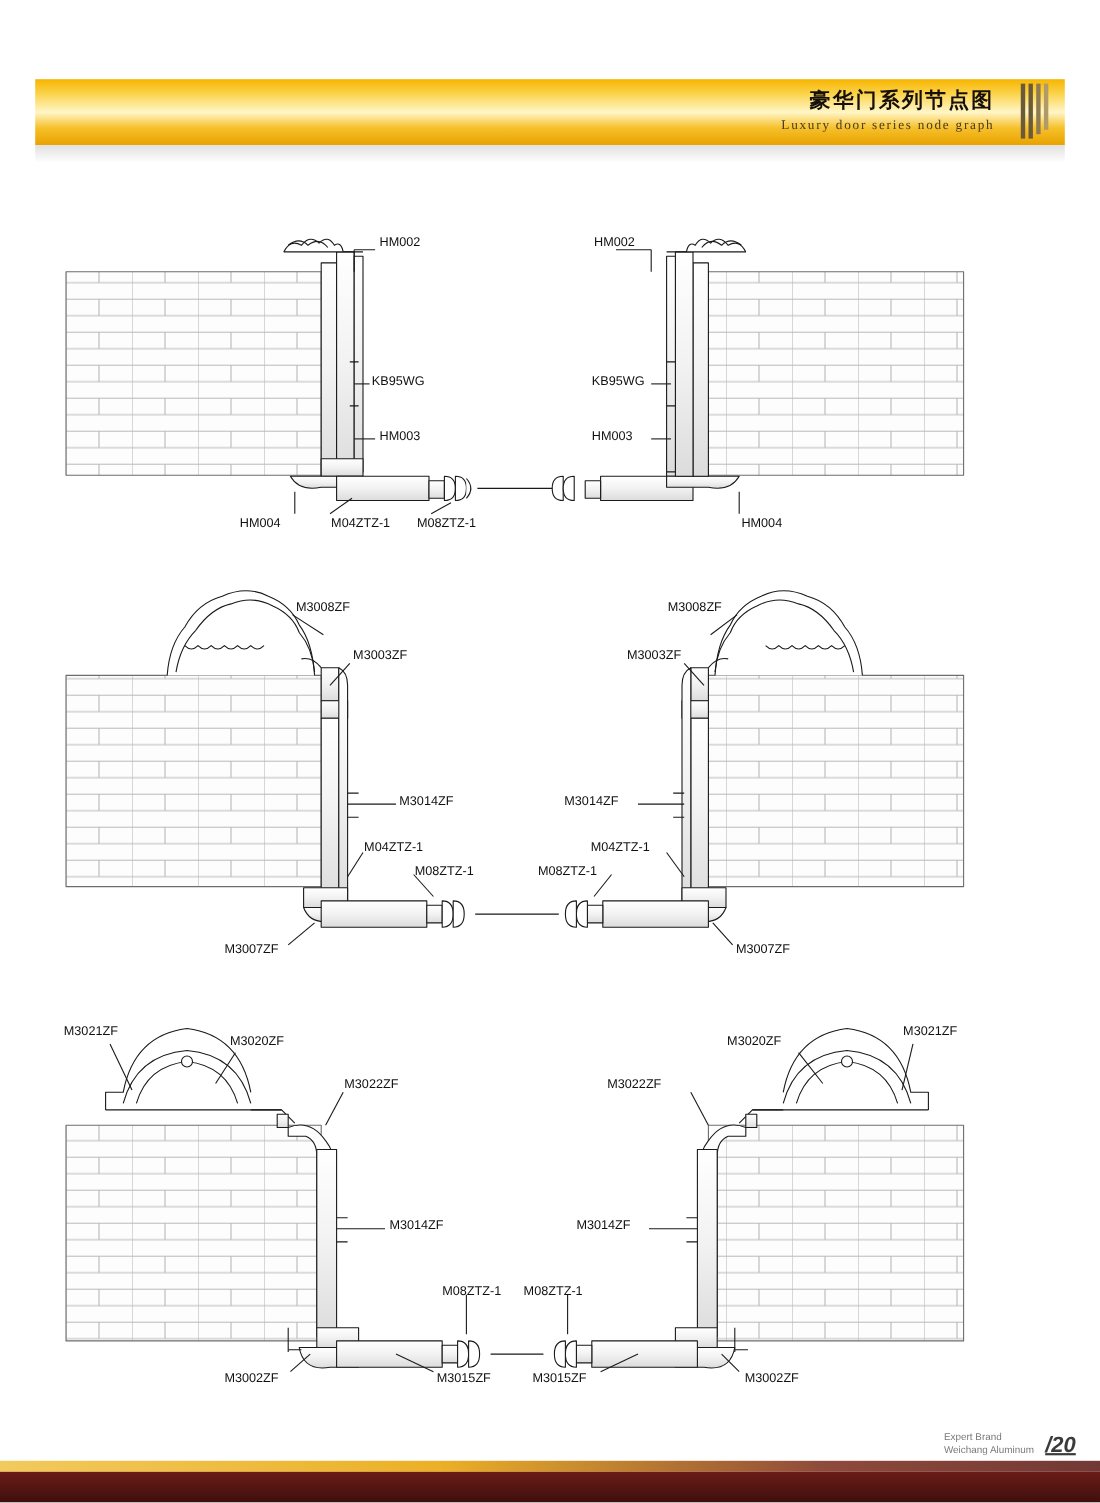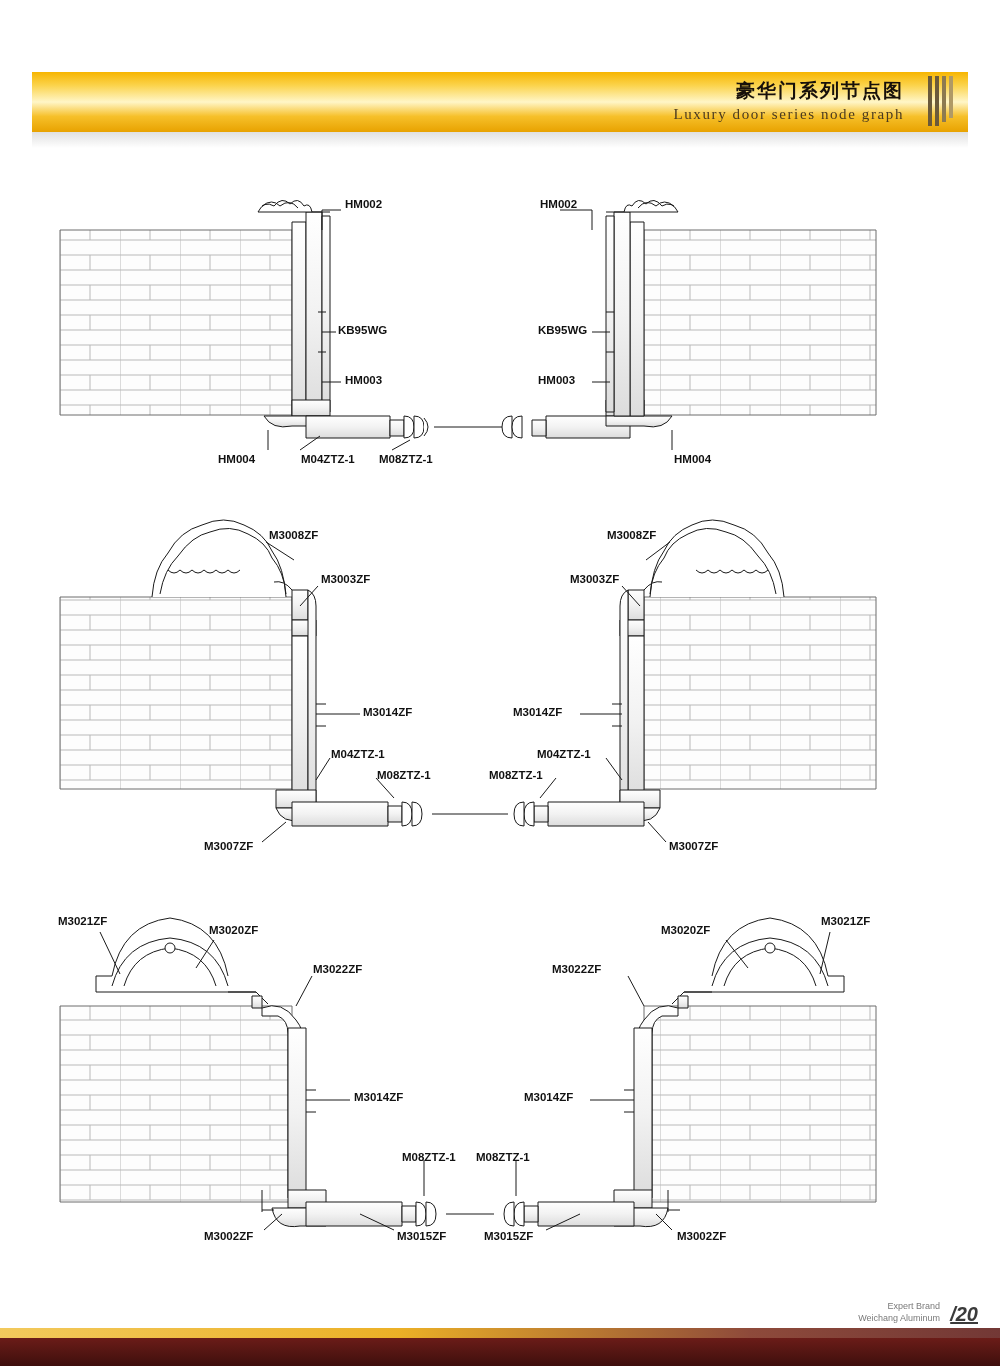--- a/index.html
+++ b/index.html
@@ -19,21 +19,21 @@
     position:absolute;left:32px;top:132px;width:936px;height:16px;
     background:linear-gradient(to bottom,#e0e0e0,#ffffff);
   }
   .banner-title{
     position:absolute;right:96px;top:78px;
     font-size:19px;font-weight:bold;color:#17100a;letter-spacing:2px;
     font-family:"DejaVu Sans", sans-serif;
   }
   .banner-sub{
     position:absolute;right:96px;top:106px;
-    font-size:15px;color:#4a3a20;letter-spacing:1.6px;
+    font-size:12px;color:#4a3a20;letter-spacing:1.6px;
     font-family:"Liberation Serif", serif;
     padding-left:16px;
   }
   .banner-bars{position:absolute;right:46px;top:76px;width:26px;height:50px;}
   .banner-bars i{position:absolute;top:0;width:4px;height:50px;background:#6b5a3a;display:block;}
   .banner-bars i:nth-child(1){left:0;}
   .banner-bars i:nth-child(2){left:7px;}
   .banner-bars i:nth-child(3){left:14px;height:46px;background:#8d7a50;}
   .banner-bars i:nth-child(4){left:21px;height:42px;background:#b09a66;}
 
@@ -41,30 +41,30 @@
   .footer-bar{
     position:absolute;left:0;bottom:0;width:1000px;height:28px;
     background:linear-gradient(to bottom,#6b1c18,#3e0f0d);
   }
   .footer-wave{
     position:absolute;left:0;bottom:28px;width:1000px;height:10px;
     background:linear-gradient(to right,#f0c040,#e8a200 40%,#7a2a18 75%,#5a1512);
     opacity:.85;
   }
   .footer-txt{
-    position:absolute;right:60px;bottom:42px;text-align:right;
+    position:absolute;right:60px;bottom:42px;text-align:left;
     font-size:9px;color:#7a7a7a;line-height:12px;
   }
   .page-no{
     position:absolute;right:22px;bottom:40px;
     font-size:20px;font-weight:bold;color:#3b3b3b;font-style:italic;text-decoration:underline;
   }
 
   
-  .drawings{position:absolute;left:0;top:150px;width:952px;height:1150px;font-weight:bold;}
+  .drawings{position:absolute;left:0;top:167px;width:952px;height:1150px;}
   svg{display:block;}
 
   .lbl{
     position:absolute;font-size:11.5px;color:#111;white-space:nowrap;
     font-family:"Liberation Sans", sans-serif;
   }
 </style>
 </head>
 <body>
 

